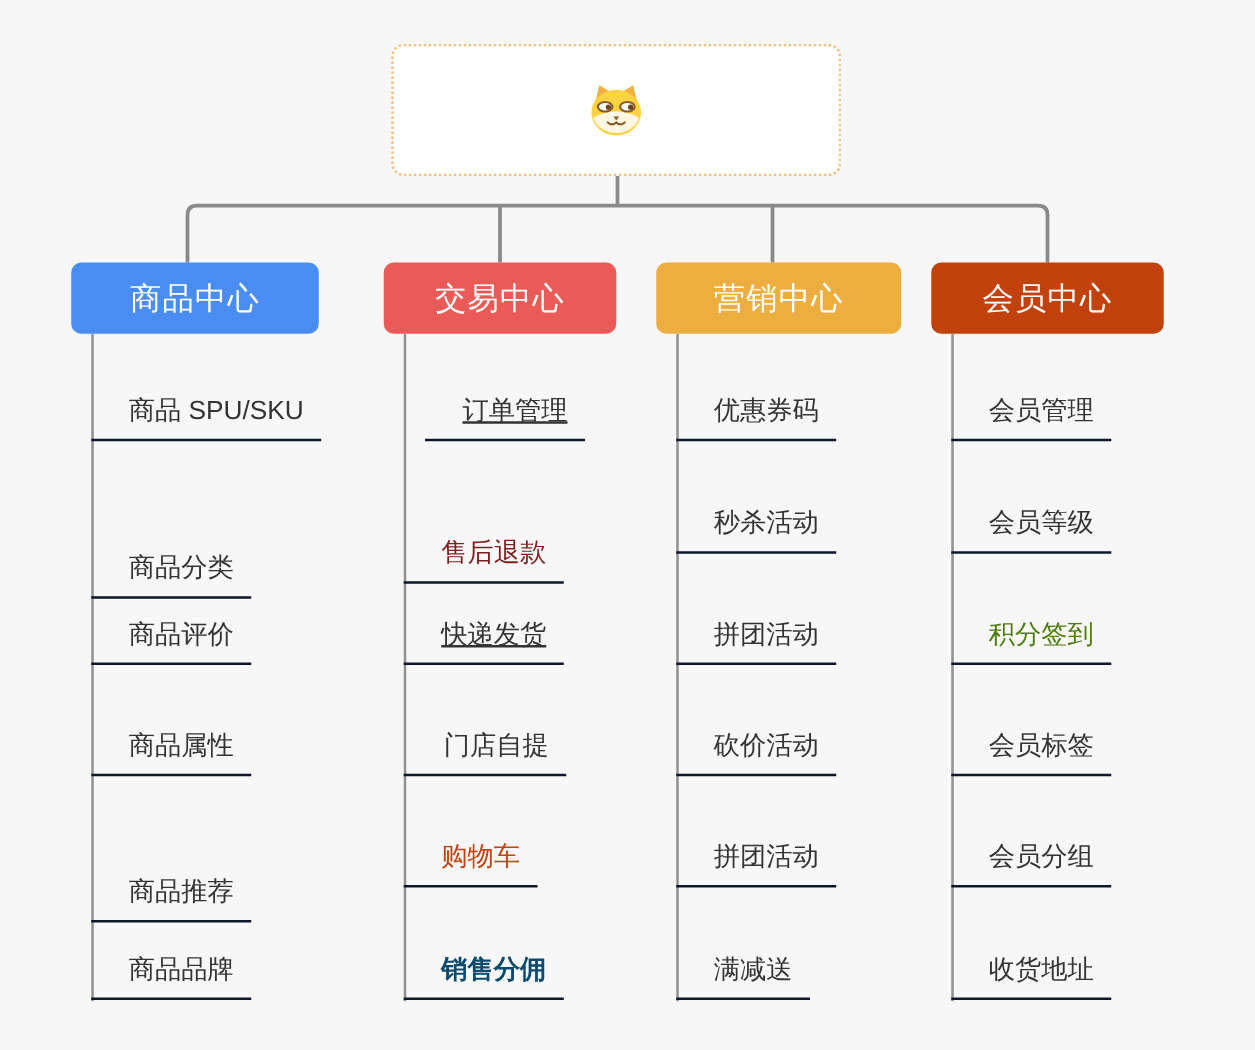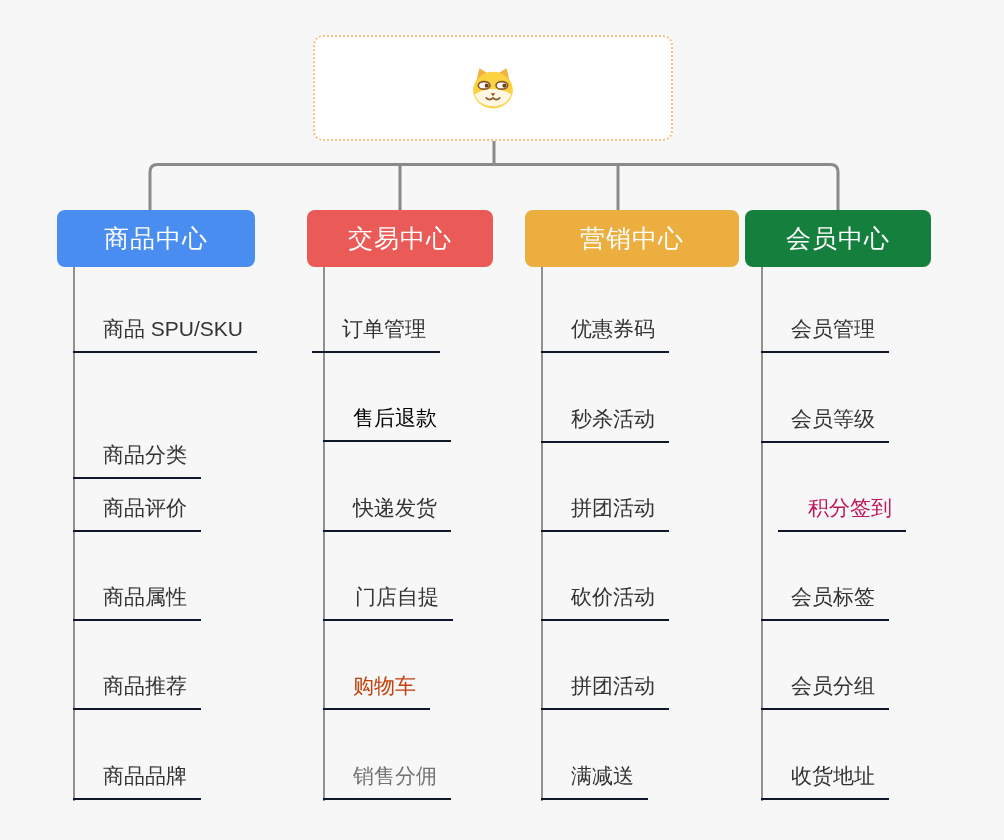--- a/index.html
+++ b/index.html
@@ -80,41 +80,41 @@
     </svg>
   </div>
 
   <div id="branches">
       <div class="branch-node" style="left: 57px; width: 198px; background: rgb(74, 141, 240);">商品中心</div>
       <div class="trunk-line" style="left: 73px;"></div>
       <div class="leaf-node" style="left: 73px; top: 313px; color: rgb(51, 51, 51);">商品 SPU/SKU</div>
       <div class="leaf-node" style="left: 73px; top: 403px; color: rgb(51, 51, 51); margin-top: 36px;">商品分类</div>
       <div class="leaf-node" style="left: 73px; top: 492px; color: rgb(51, 51, 51);">商品评价</div>
       <div class="leaf-node" style="left: 73px; top: 581px; color: rgb(51, 51, 51);">商品属性</div>
-      <div class="leaf-node" style="left: 73px; top: 670px; color: rgb(51, 51, 51);">商品推荐</div>
+      <div class="leaf-node" style="left: 73px; top: 698px; color: rgb(51, 51, 51);">商品推荐</div>
       <div class="leaf-node" style="left: 73px; top: 760px; color: rgb(51, 51, 51);">商品品牌</div>
       <div class="branch-node" style="left: 307px; width: 186px; background: rgb(234, 91, 88);">交易中心</div>
       <div class="trunk-line" style="left: 323px;"></div>
-      <div class="leaf-node" style="left: 312px; top: 313px; color: rgb(51, 51, 51);">订单管理</div>
-      <div class="leaf-node" style="left: 323px; top: 402px; color: #000000;">售后退款</div>
-      <div class="leaf-node" style="left: 323px; top: 492px; color: rgb(51, 51, 51);">快递发货</div>
+      <div class="leaf-node" style="left: 340px; top: 313px; color: rgb(51, 51, 51); text-decoration: underline;">订单管理</div>
+      <div class="leaf-node" style="left: 323px; top: 427px; color: #7f1d1d;">售后退款</div>
+      <div class="leaf-node" style="left: 323px; top: 492px; color: rgb(51, 51, 51); text-decoration: underline;">快递发货</div>
       <div class="leaf-node" style="left: 323px; top: 581px; color: rgb(51, 51, 51); padding-left: 32px;">门店自提</div>
       <div class="leaf-node" style="left: 323px; top: 670px; color: #c2410c;">购物车</div>
-      <div class="leaf-node" style="left: 323px; top: 760px; color: #737373;">销售分佣</div>
-      <div class="branch-node" style="left: 525px; width: 214px; background: rgb(236, 174, 63);">营销中心</div>
+      <div class="leaf-node" style="left: 323px; top: 760px; color: #0c4a6e; font-weight: bold;">销售分佣</div>
+      <div class="branch-node" style="left: 525px; width: 196px; background: rgb(236, 174, 63);">营销中心</div>
       <div class="trunk-line" style="left: 541px;"></div>
       <div class="leaf-node" style="left: 541px; top: 313px; color: rgb(51, 51, 51);">优惠券码</div>
       <div class="leaf-node" style="left: 541px; top: 403px; color: rgb(51, 51, 51);">秒杀活动</div>
       <div class="leaf-node" style="left: 541px; top: 492px; color: rgb(51, 51, 51);">拼团活动</div>
       <div class="leaf-node" style="left: 541px; top: 581px; color: rgb(51, 51, 51);">砍价活动</div>
       <div class="leaf-node" style="left: 541px; top: 670px; color: rgb(51, 51, 51);">拼团活动</div>
       <div class="leaf-node" style="left: 541px; top: 760px; color: rgb(51, 51, 51);">满减送</div>
-      <div class="branch-node" style="left: 745px; width: 186px; background: #15803d;">会员中心</div>
+      <div class="branch-node" style="left: 745px; width: 186px; background: #c2410c;">会员中心</div>
       <div class="trunk-line" style="left: 761px;"></div>
       <div class="leaf-node" style="left: 761px; top: 313px; color: rgb(51, 51, 51);">会员管理</div>
       <div class="leaf-node" style="left: 761px; top: 403px; color: rgb(51, 51, 51);">会员等级</div>
-      <div class="leaf-node" style="left: 778px; top: 492px; color: #be185d;">积分签到</div>
+      <div class="leaf-node" style="left: 761px; top: 492px; color: #4d7c0f;">积分签到</div>
       <div class="leaf-node" style="left: 761px; top: 581px; color: rgb(51, 51, 51);">会员标签</div>
       <div class="leaf-node" style="left: 761px; top: 670px; color: rgb(51, 51, 51);">会员分组</div>
       <div class="leaf-node" style="left: 761px; top: 760px; color: rgb(51, 51, 51);">收货地址</div>
     </div>
 
 </div>
 
 </body></html>

